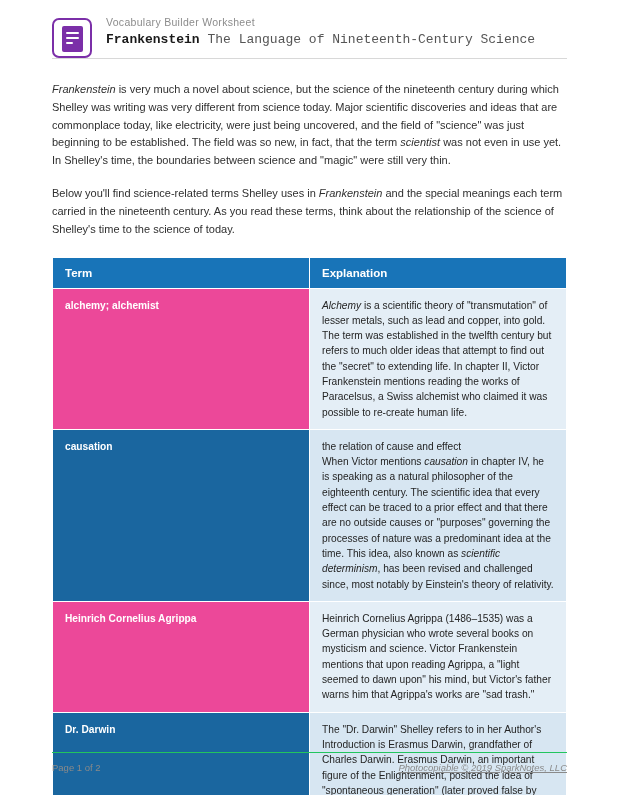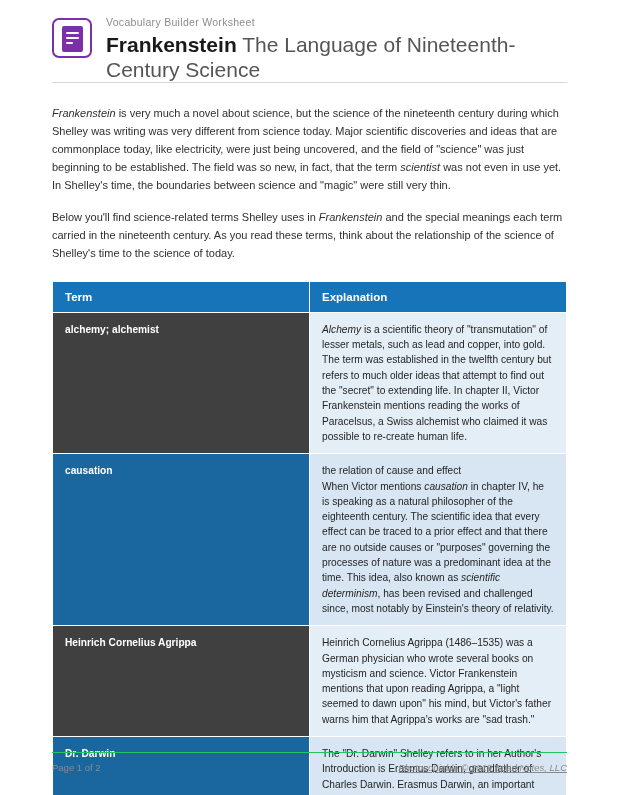--- a/index.html
+++ b/index.html
@@ -68,24 +68,25 @@
     flex: 1 1 auto;
     padding-top: 2px;
   }
   .worksheet-kicker {
     font-size: 10.5px;
     color: #8c8c8c;
     letter-spacing: .3px;
     margin-bottom: 4px;
   }
   .title-line {
-    font-size: 21px;
+    font-size: 13px;
     color: #555555;
     font-weight: normal;
     line-height: 1.2;
+    font-family: Liberation Mono, monospace;
   }
   .title-line .book {
     color: #1a1a1a;
     font-weight: bold;
   }
   .brand {
     flex: 0 0 auto;
     font-size: 15px;
     color: #7b2fa8;
     font-weight: bold;
@@ -128,21 +129,21 @@
     border: 1px solid #ffffff;
   }
   table.terms td {
     vertical-align: top;
     font-size: 10.2px;
     line-height: 1.5;
     padding: 9px 12px;
     border: 1px solid #ffffff;
   }
   table.terms td.term {
-    background: #404040;
+    background: #ec4899;
     color: #ffffff;
     font-weight: bold;
     width: 110px;
   }
   table.terms td.expl {
     background: #e4eef6;
     color: #242424;
   }
   table.terms tr.alt td.expl { background: #d7e6f2; }
   table.terms tr.alt td.term { background: #1a669f; }

